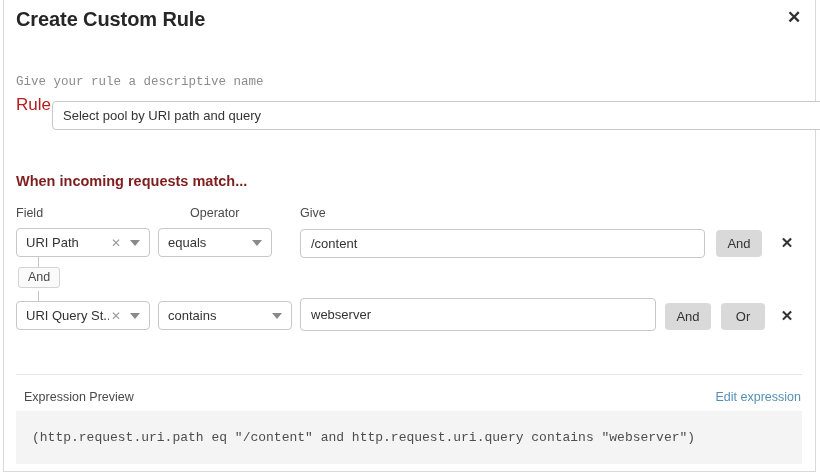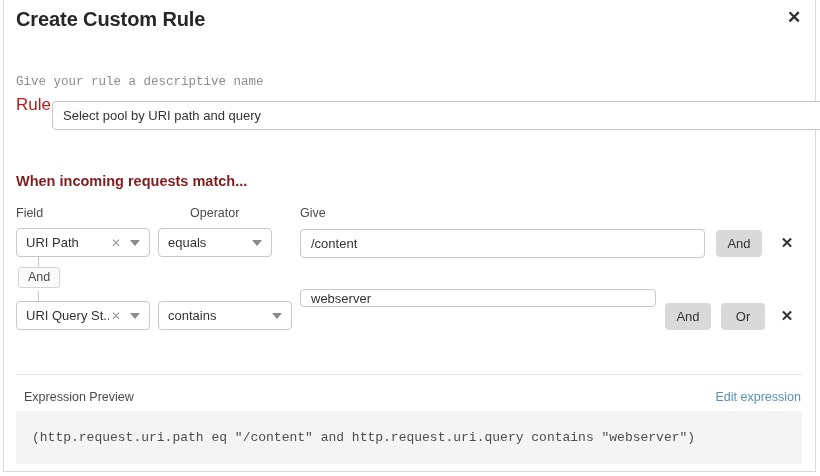--- a/index.html
+++ b/index.html
@@ -277,21 +277,21 @@
     <span class="sel-text">URI Query St...</span>
     <span class="sel-clear">✕</span>
     <span class="caret"></span>
   </div>
 
   <div class="select" style="left:154px; top:301px; width:134px;">
     <span class="sel-text">contains</span>
     <span class="caret"></span>
   </div>
 
-  <input class="text-input" style="left: 296px; top: 289px; width: 356px; height: 18px;" value="webserver">
+  <input class="text-input" style="left: 296px; top: 298px; width: 356px; height: 33px;" value="webserver">
 
   <button class="logic-btn" style="left:661px; top:303px; width:46px;">And</button>
   <button class="logic-btn" style="left:717px; top:303px; width:44px;">Or</button>
 
   <button class="row-remove" style="left:774px; top:307px;">✕</button>
 
   <div class="divider"></div>
   <div class="expr-label">Expression Preview</div>
   <a class="expr-link">Edit expression</a>
   <div class="expr-box">

